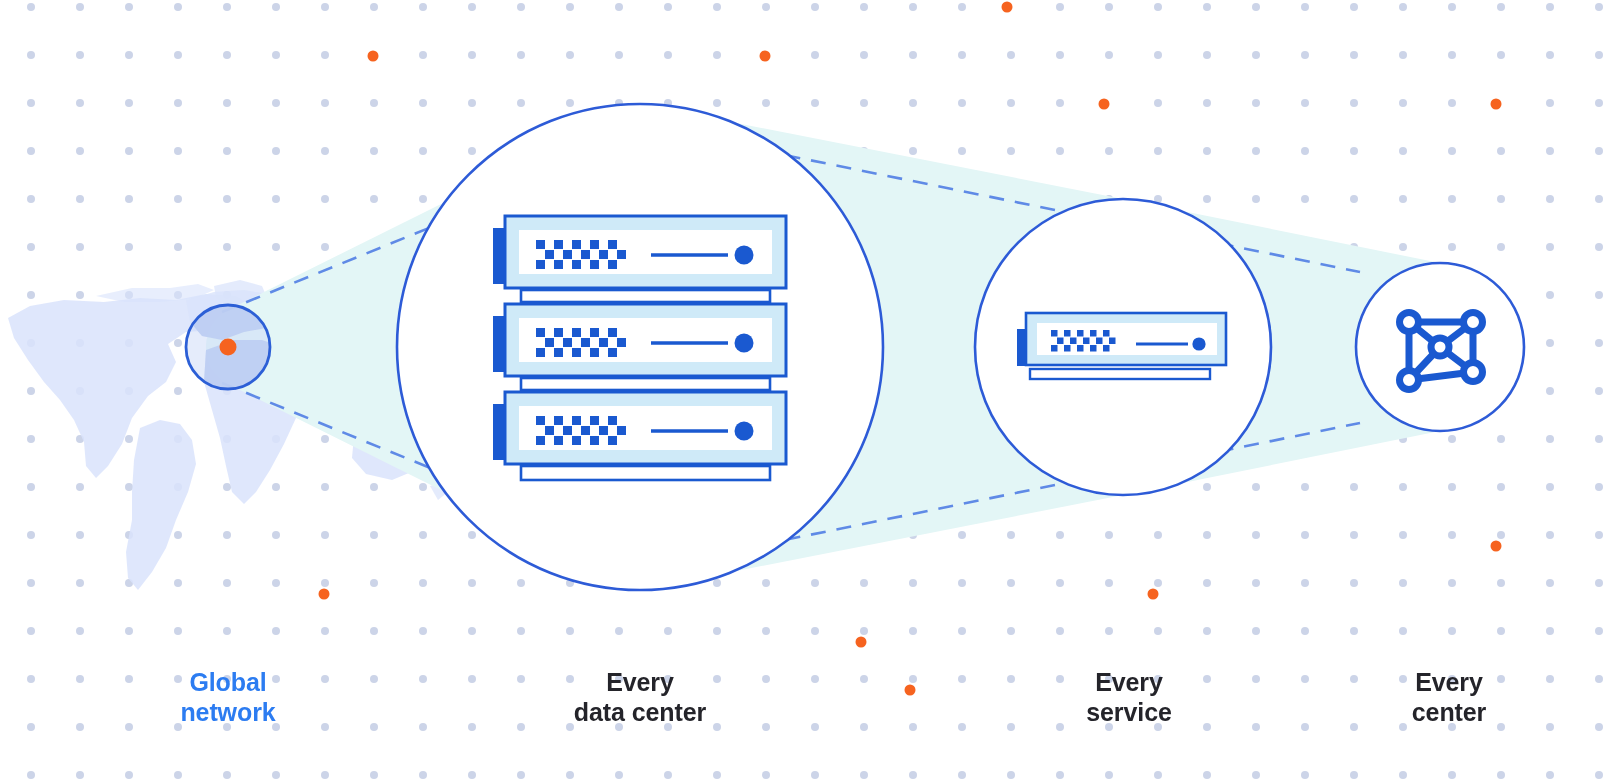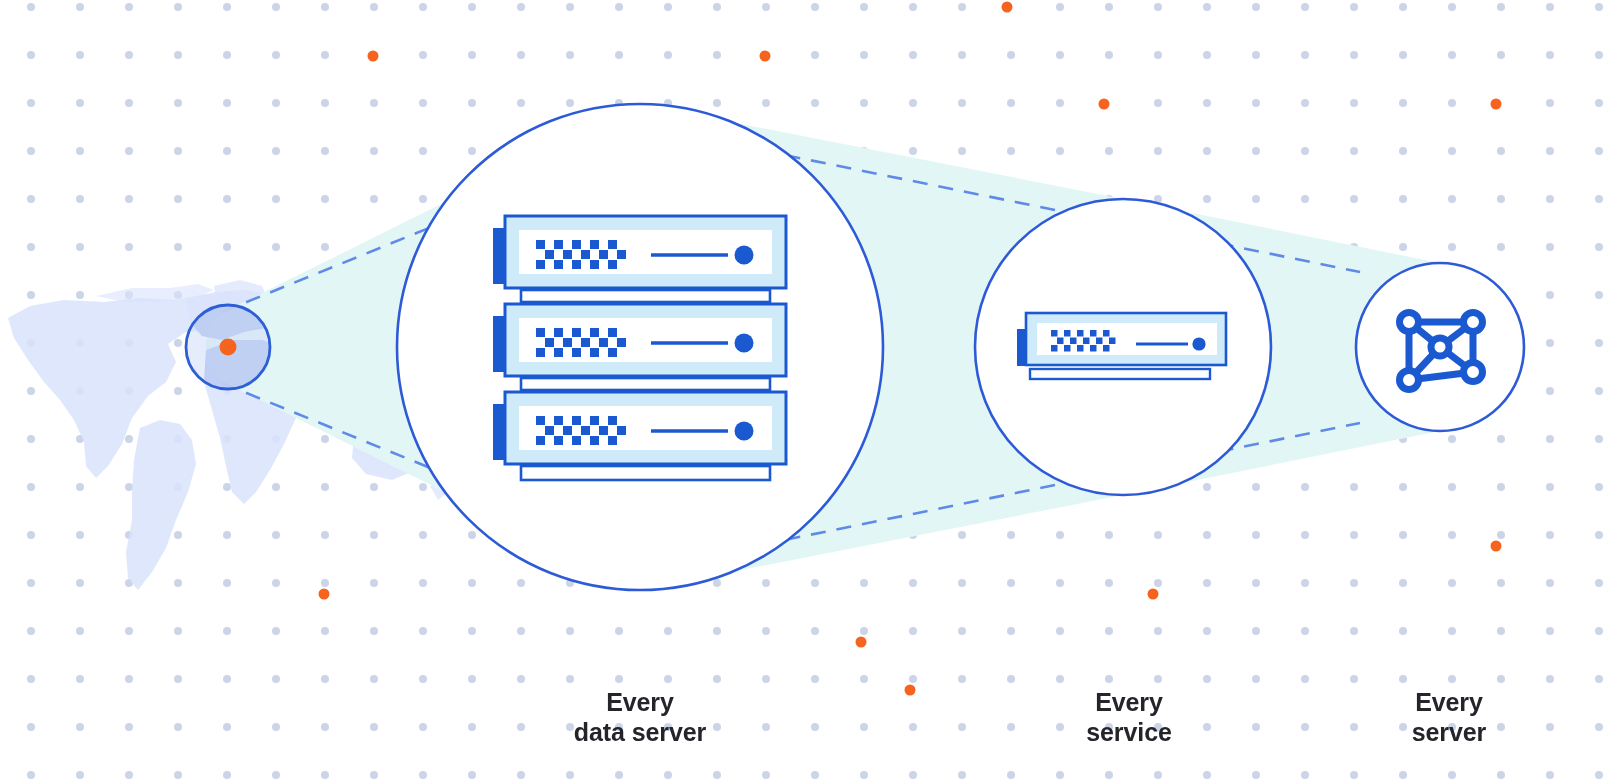--- a/index.html
+++ b/index.html
@@ -30,21 +30,21 @@
     position:absolute;
     text-align:center;
     line-height:1.18;
     font-size:25px;
     font-weight:700;
     letter-spacing:-0.1px;
     white-space:nowrap;
     transform:translateX(-50%);
   }
   .label .l1,.label .l2{display:block;}
-  .label.dark{color:#24242a;margin-top:20px;}
+  .label.dark{color:#24242a;}
   .label.accent{color:#2c7cf1;}
 </style>
 </head>
 <body>
 
 <div id="stage">
 
   <svg class="layer" viewBox="0 0 1620 782" preserveAspectRatio="none" aria-hidden="true">
     <g id="dot-grid-group">
         <circle cx="31" cy="7" r="4" fill="#ccd4e8"></circle>
@@ -879,27 +879,31 @@
         <circle cx="1473" cy="322" r="9.5"></circle>
         <circle cx="1409" cy="380" r="9.5"></circle>
         <circle cx="1473" cy="372" r="9.5"></circle>
         <circle cx="1440" cy="347" r="9"></circle>
       </g>
     </g>
 
   </svg>
 
   <div class="labels">
+    <div class="label accent" style="left:228px;top:668px;">
+      <span class="l1">Global</span>
+      <span class="l2">network</span>
+    </div>
     <div class="label dark" style="left:640px;top:668px;">
       <span class="l1">Every</span>
-      <span class="l2">data server</span>
+      <span class="l2">data center</span>
     </div>
     <div class="label dark" style="left:1129px;top:668px;">
       <span class="l1">Every</span>
       <span class="l2">service</span>
     </div>
     <div class="label dark" style="left:1449px;top:668px;">
       <span class="l1">Every</span>
-      <span class="l2">server</span>
+      <span class="l2">center</span>
     </div>
   </div>
 
 </div>
 
 </body></html>

